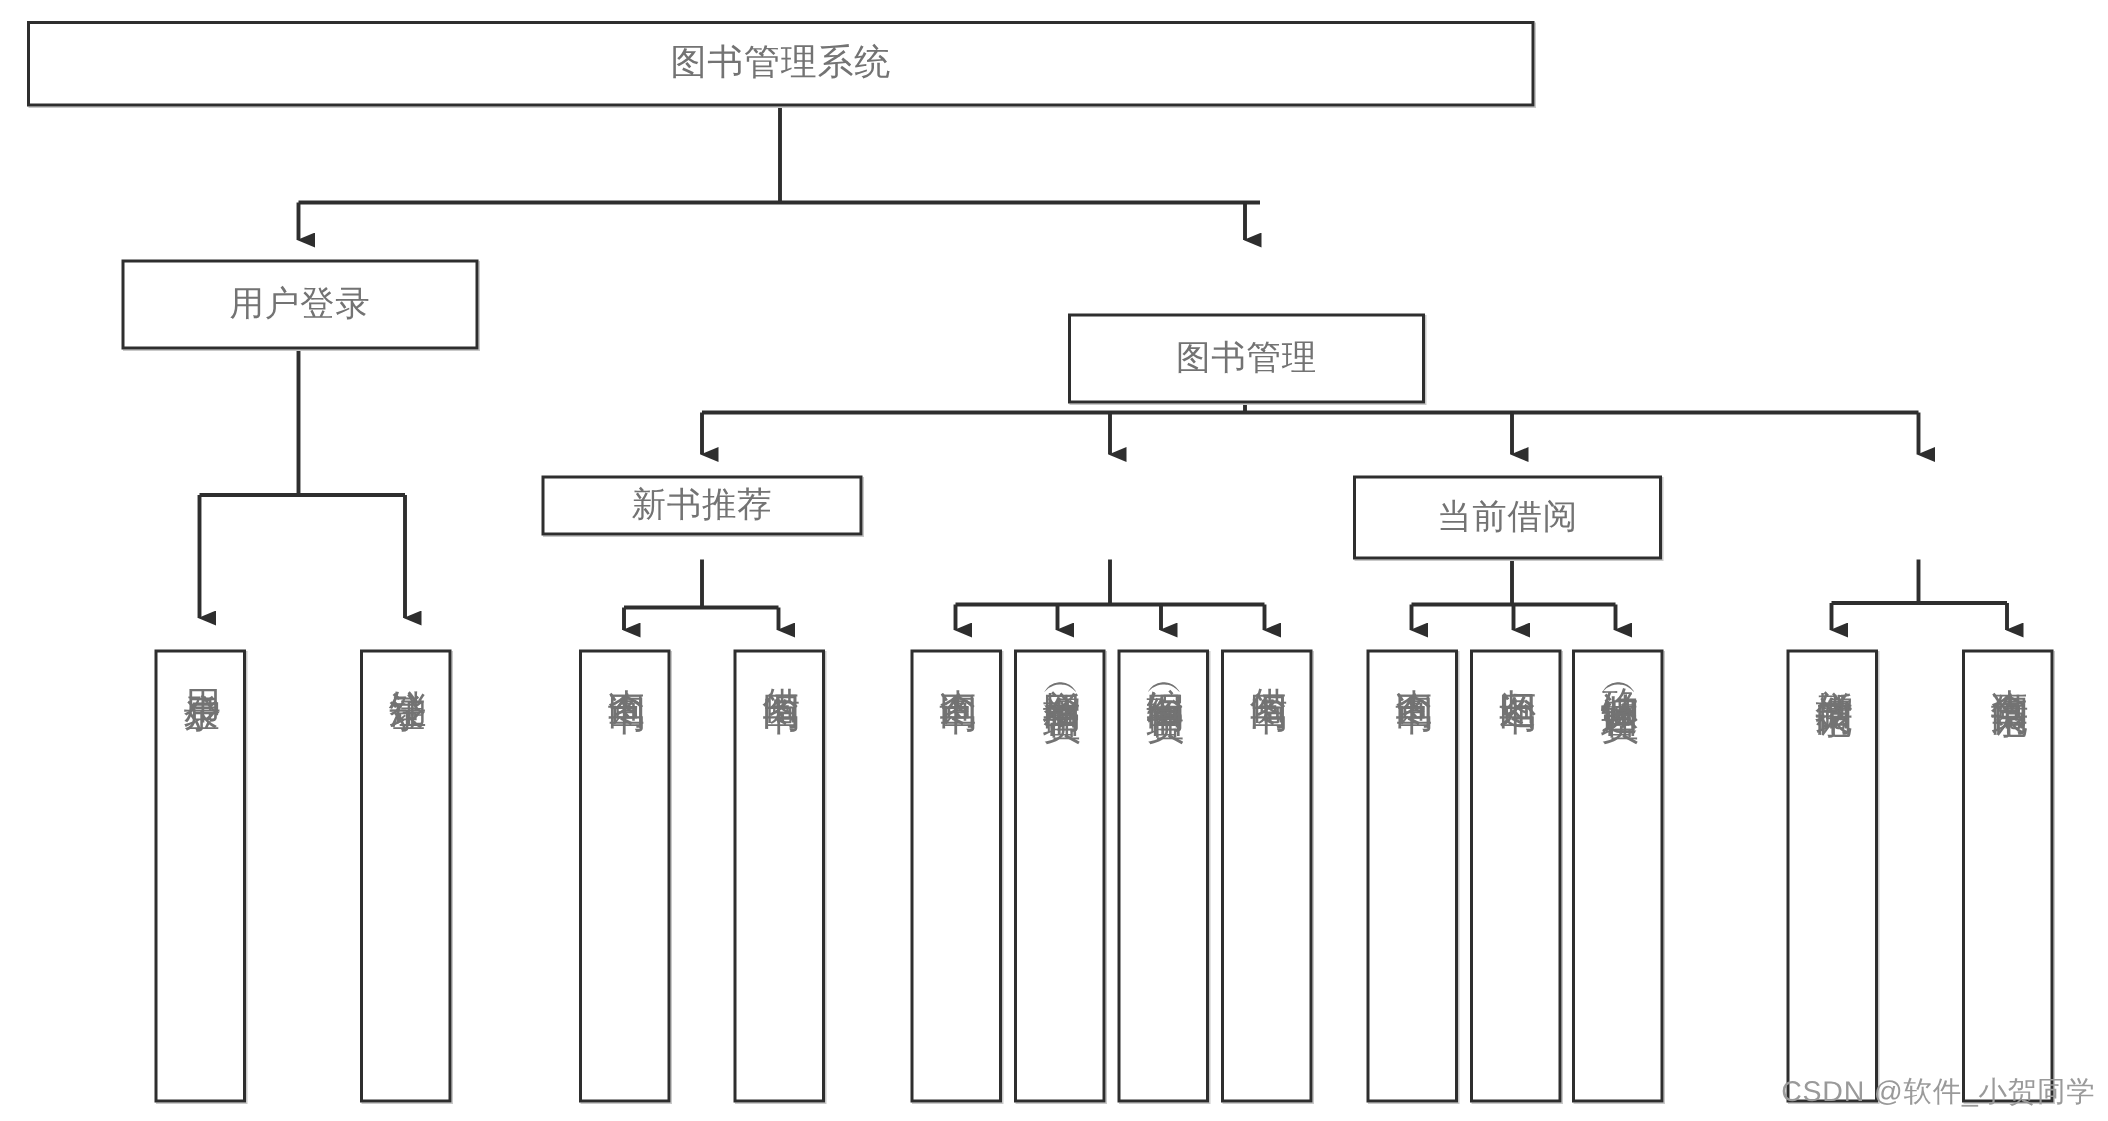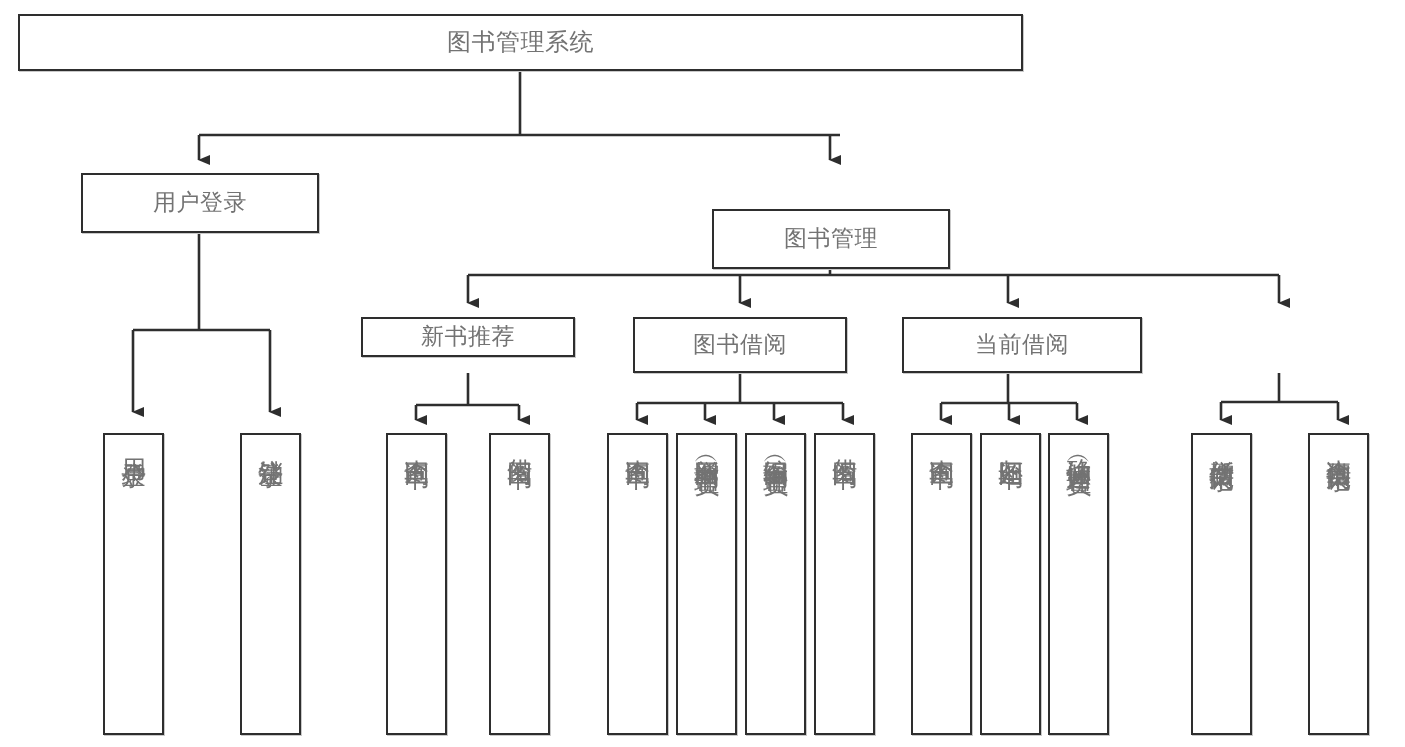--- a/index.html
+++ b/index.html
@@ -140,25 +140,22 @@
   </div>
 
   <div class="node horiz" style="left:712px; top:173px; width:238px; height:60px;margin-top:36px;">
     <span class="label">图书管理</span>
   </div>
 
   <div class="node horiz" style="left:361px; top:317px; width:214px; height:40px;">
     <span class="label">新书推荐</span>
   </div>
 
-  <div class="node horiz" style="left:633px; top:317px; width:214px; height:56px;">
-    <span class="label">图书借阅</span>
-  </div>
-
-  <div class="node horiz" style="left:902px; top:317px; width:240px; height:56px;">
+
+  <div class="node horiz" style="left:902px; top:317px; width:206px; height:56px;">
     <span class="label">当前借阅</span>
   </div>
 
 
   <div class="node vert" style="left:103px; top:433px; width:61px; height:302px;">
     <span class="label">用户登录</span>
   </div>
 
   <div class="node vert" style="left:240px; top:433px; width:61px; height:302px;">
     <span class="label">注销登录</span>
@@ -201,14 +198,15 @@
   </div>
 
   <div class="node vert" style="left:1191px; top:433px; width:61px; height:302px;">
     <span class="label">新增借阅记录</span>
   </div>
 
   <div class="node vert" style="left:1308px; top:433px; width:61px; height:302px;">
     <span class="label">查询借阅记录</span>
   </div>
 
+  <div id="watermark">CSDN @软件_小贺同学</div>
 
 </div>
 
 </body></html>

